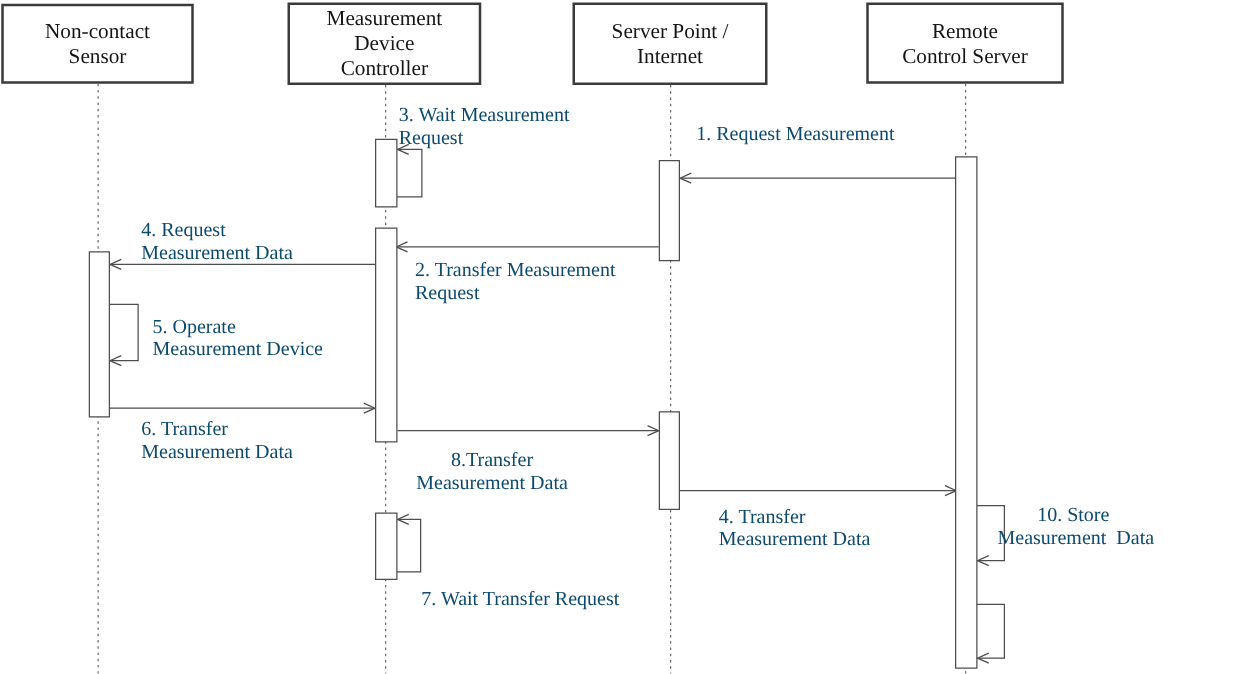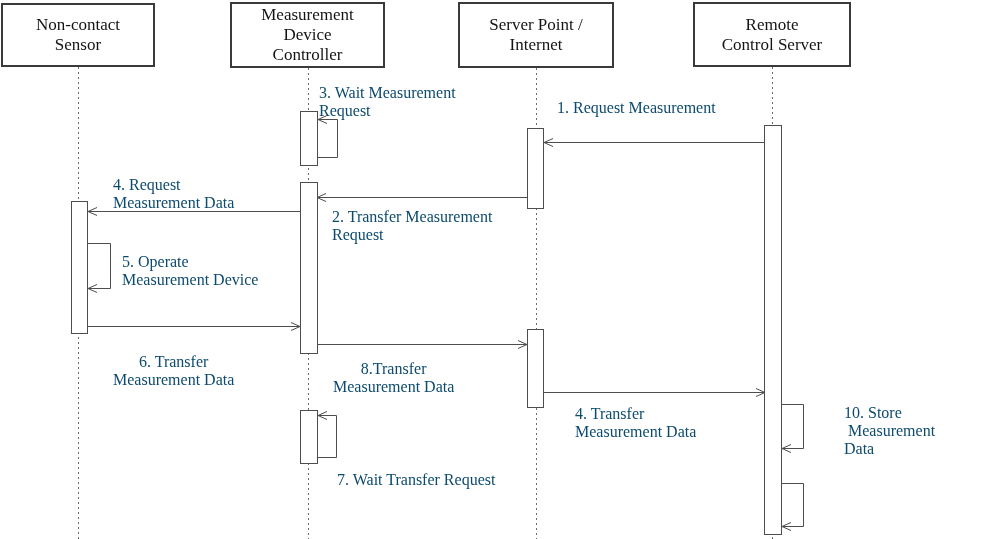--- a/index.html
+++ b/index.html
@@ -129,23 +129,23 @@
 
   <div class="msg" style="left:557px; top:99px;">1. Request Measurement</div>
   <div class="msg" style="left:332px; top:208px;">2. Transfer Measurement
 Request</div>
   <div class="msg" style="left:319px; top:84px;">3. Wait Measurement
 Request</div>
   <div class="msg" style="left:113px; top:176px;">4. Request
 Measurement Data</div>
   <div class="msg" style="left:122px; top:253px;">5. Operate
 Measurement Device</div>
-  <div class="msg" style="left:113px; top:353px;text-align:center;">6. Transfer
+  <div class="msg" style="left:113px; top:335px;">6. Transfer
 Measurement Data</div>
   <div class="msg" style="left:337px; top:471px;">7. Wait Transfer Request</div>
   <div class="msg" style="left:333px; top:360px;text-align:center;">8.Transfer
 Measurement Data</div>
   <div class="msg" style="left:575px; top:405px;">4. Transfer
 Measurement Data</div>
-  <div class="msg" style="left:844px; top:404px;">10. Store
+  <div class="msg" style="left:794px; top:404px;text-align:center;">10. Store
  Measurement  Data</div>
 
 </div>
 
 </body></html>

